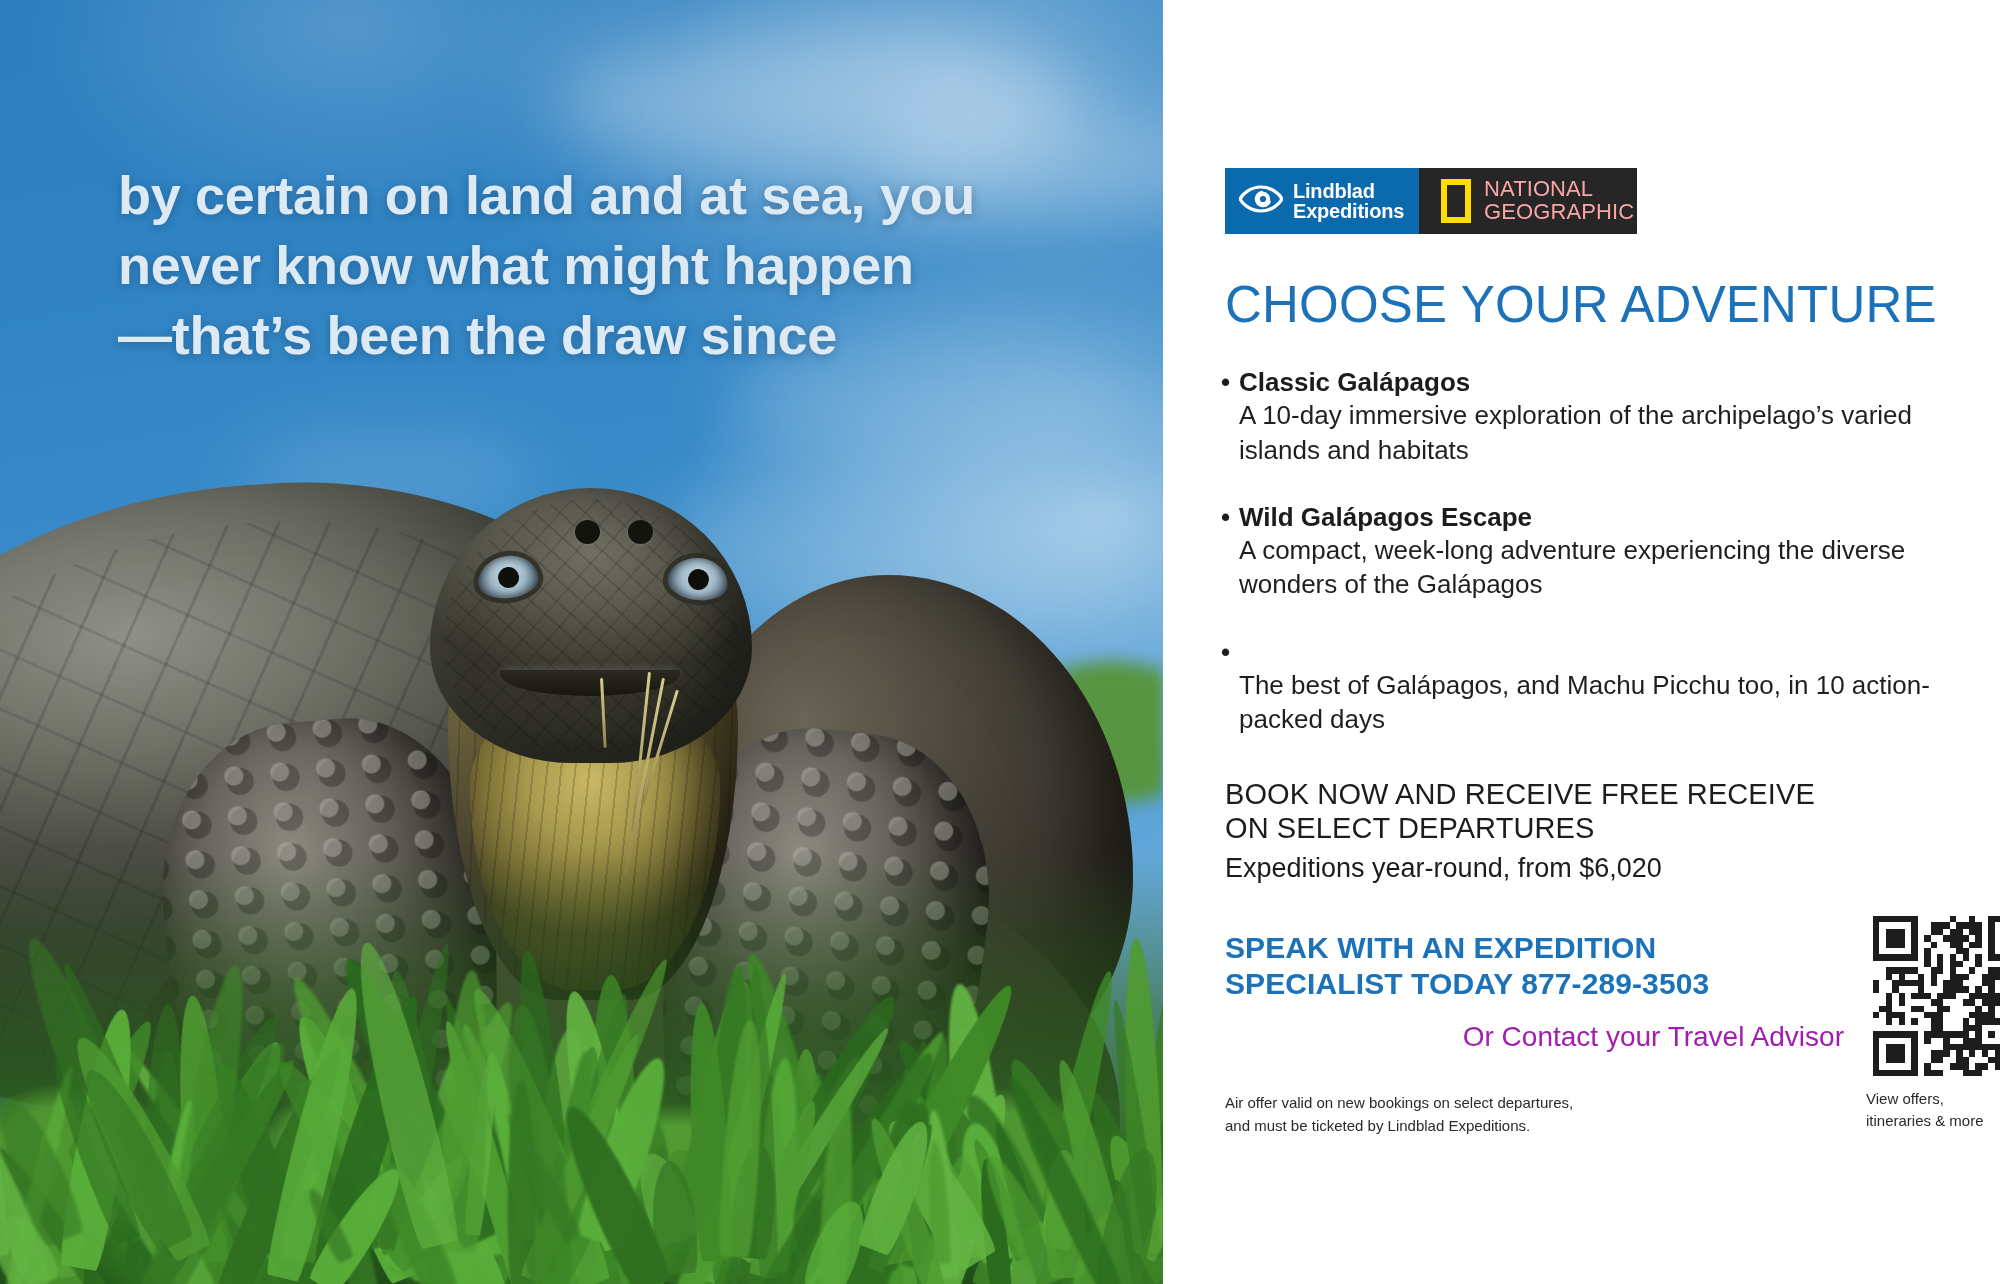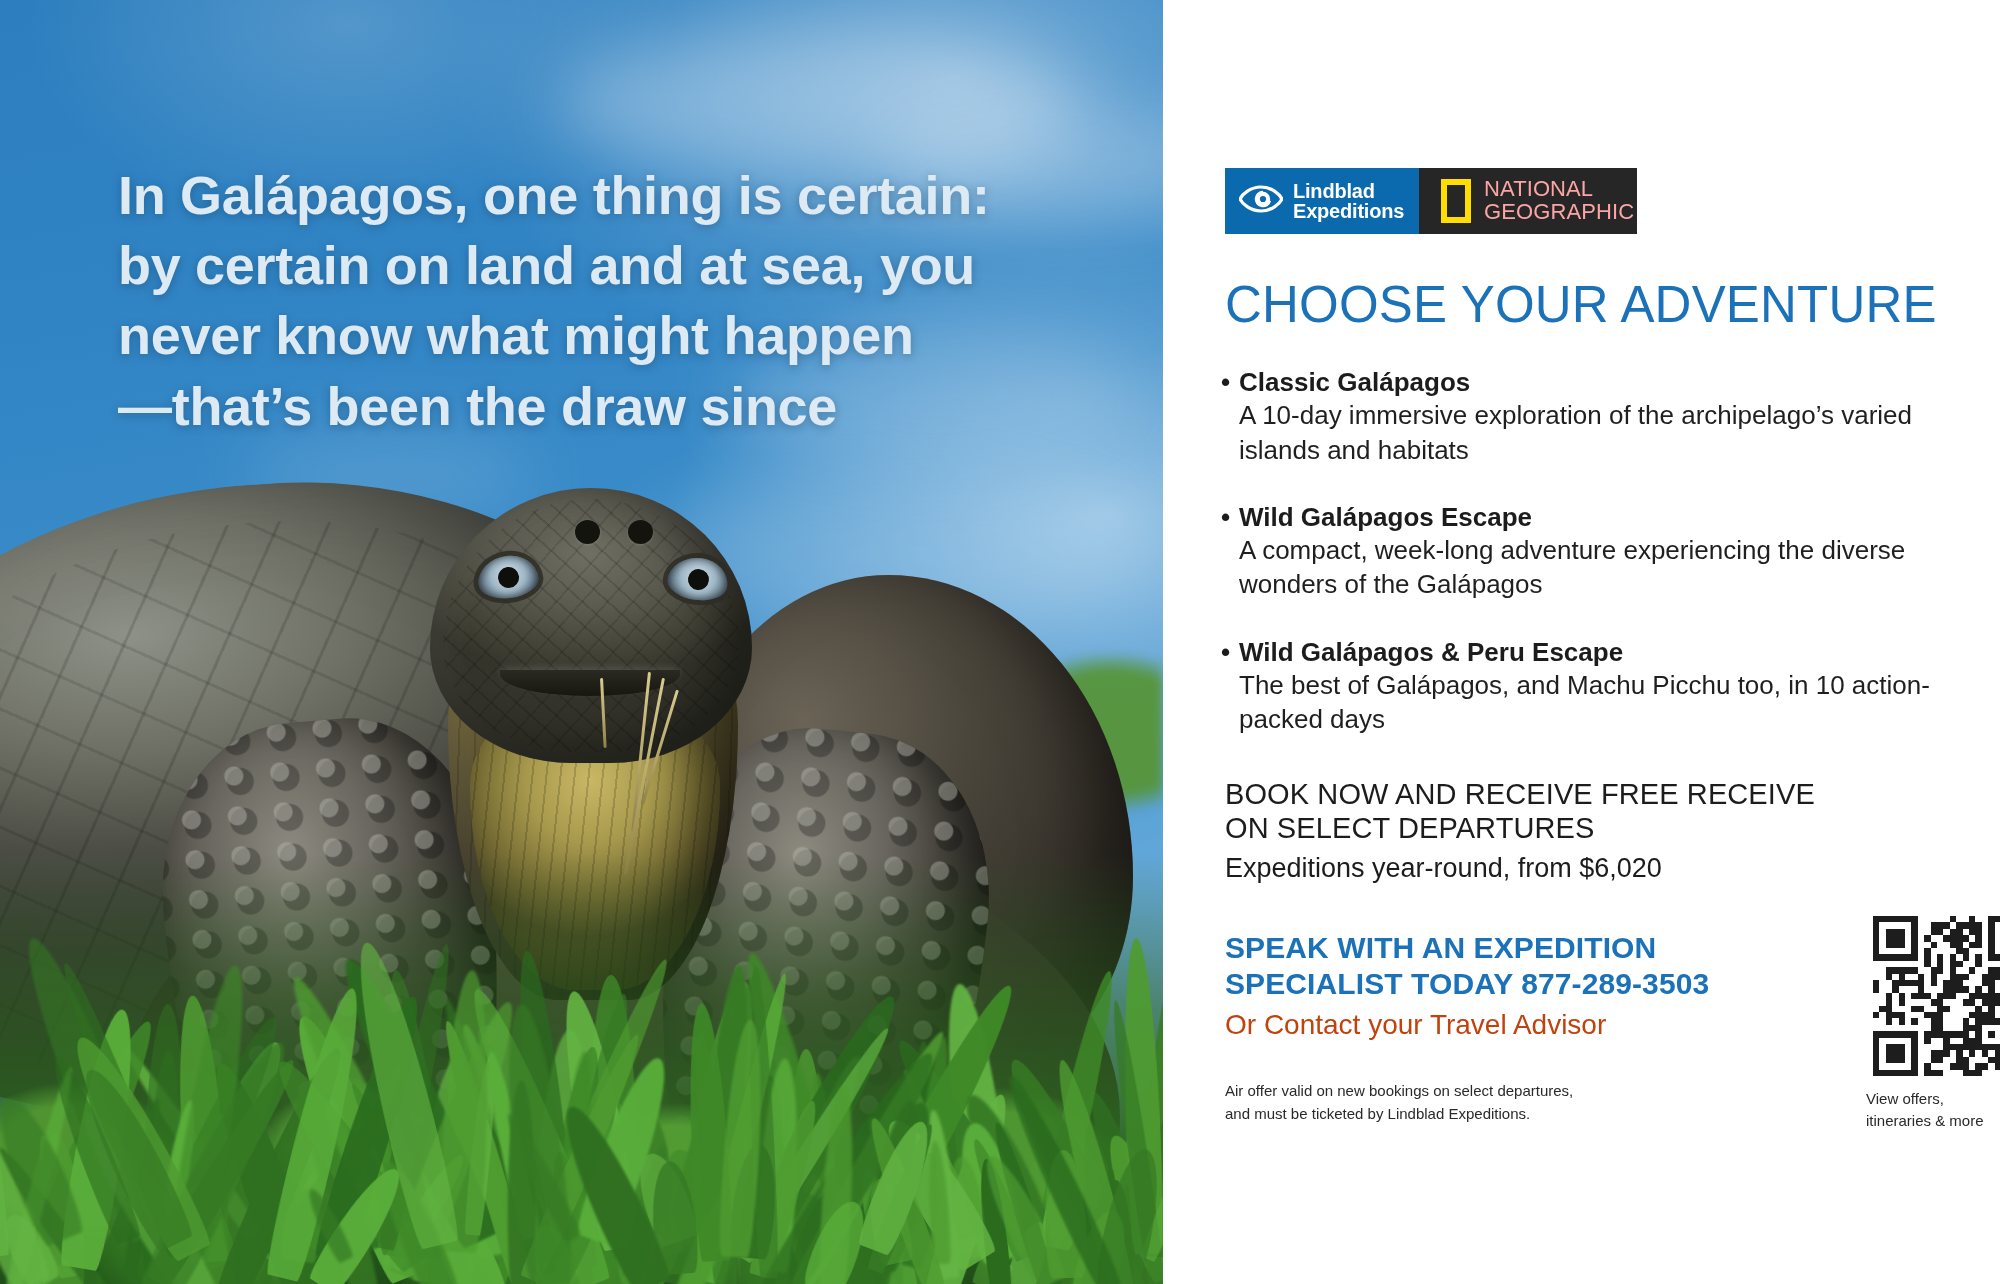--- a/index.html
+++ b/index.html
@@ -405,24 +405,25 @@
   .contact-text { flex: 1 1 auto; padding-right: 16px; }
   .contact-headline {
     color: #1b72b8;
     font-size: 30px;
     font-weight: bold;
     line-height: 1.2;
     letter-spacing: .1px;
   }
   .contact-headline span { display: block; }
   .contact-sub {
-    margin-top: 6px;
+    margin-top: 18px;
     font-size: 28px;
-    color: #c2410c;
+    color: #a21caf;
     line-height: 1.2;
+    text-align: right;
   }
   .disclaimer {
     margin-top: 38px;
     font-size: 15px;
     color: #2a2a2a;
     line-height: 1.5;
   }
   .disclaimer span { display: block; }
 
   
@@ -691,21 +692,20 @@
         <div class="blade" style="left: 1097.44px; height: 235.76px; width: 27.9167px; bottom: -4.76498px; background: rgb(42, 107, 30); transform: rotate(-25.2119deg); opacity: 0.78; filter: blur(1.26px);"></div>
         <div class="blade" style="left: 932.821px; height: 122.891px; width: 18.9651px; bottom: 20.3916px; background: rgb(79, 156, 49); transform: rotate(-3.59169deg); opacity: 0.78; filter: blur(1.37px);"></div>
         <div class="blade" style="left: 337.245px; height: 79.1655px; width: 19.1105px; bottom: 23.9814px; background: rgb(54, 122, 36); transform: rotate(-26.5126deg); opacity: 0.71; filter: blur(1.51px);"></div>
         <div class="blade" style="left: 717.078px; height: 237.937px; width: 35.0122px; bottom: 27.0474px; background: rgb(79, 156, 49); transform: rotate(3.84756deg); opacity: 0.82; filter: blur(1.04px);"></div>
         <div class="blade" style="left: 152.948px; height: 193.501px; width: 46.344px; bottom: 40.4406px; background: rgb(54, 122, 36); transform: rotate(-26.4513deg); opacity: 0.7; filter: blur(0.66px);"></div>
         <div class="blade" style="left: 416.182px; height: 310.931px; width: 47.6939px; bottom: 38.7014px; background: rgb(100, 181, 67); transform: rotate(-13.702deg); opacity: 0.62; filter: blur(0.57px);"></div>
         <div class="blade" style="left: 854.372px; height: 136.839px; width: 39.1875px; bottom: 34.5087px; background: rgb(100, 181, 67); transform: rotate(20.9363deg); opacity: 0.83; filter: blur(0.15px);"></div>
       </div>
 
     <h1 class="photo-headline" id="hero-headline">
-        <span>In Galápagos, one thing is certain:</span>
         <span>by certain on land and at sea, you</span>
         <span>never know what might happen</span>
         <span>—that’s been the draw since</span>
       </h1>
   </div>
 
   <div class="content-panel">
 
     <div class="logo-lockup">
       <div class="logo-lindblad">
@@ -744,21 +744,20 @@
         <li class="adventure-item">
           <div class="adventure-title">
             <span class="bullet-dot">•</span>
             <span>Wild Galápagos Escape</span>
           </div>
           <div class="adventure-desc">A compact, week-long adventure experiencing the diverse wonders of the Galápagos</div>
         </li>
         <li class="adventure-item">
           <div class="adventure-title">
             <span class="bullet-dot">•</span>
-            <span>Wild Galápagos &amp; Peru Escape</span>
           </div>
           <div class="adventure-desc">The best of Galápagos, and Machu Picchu too, in 10 action-packed days</div>
         </li>
       </ul>
 
     <div class="offer-block">
       <div class="offer-headline">
         <span>BOOK NOW AND RECEIVE FREE RECEIVE</span>
         <span>ON SELECT DEPARTURES</span>
       </div>

